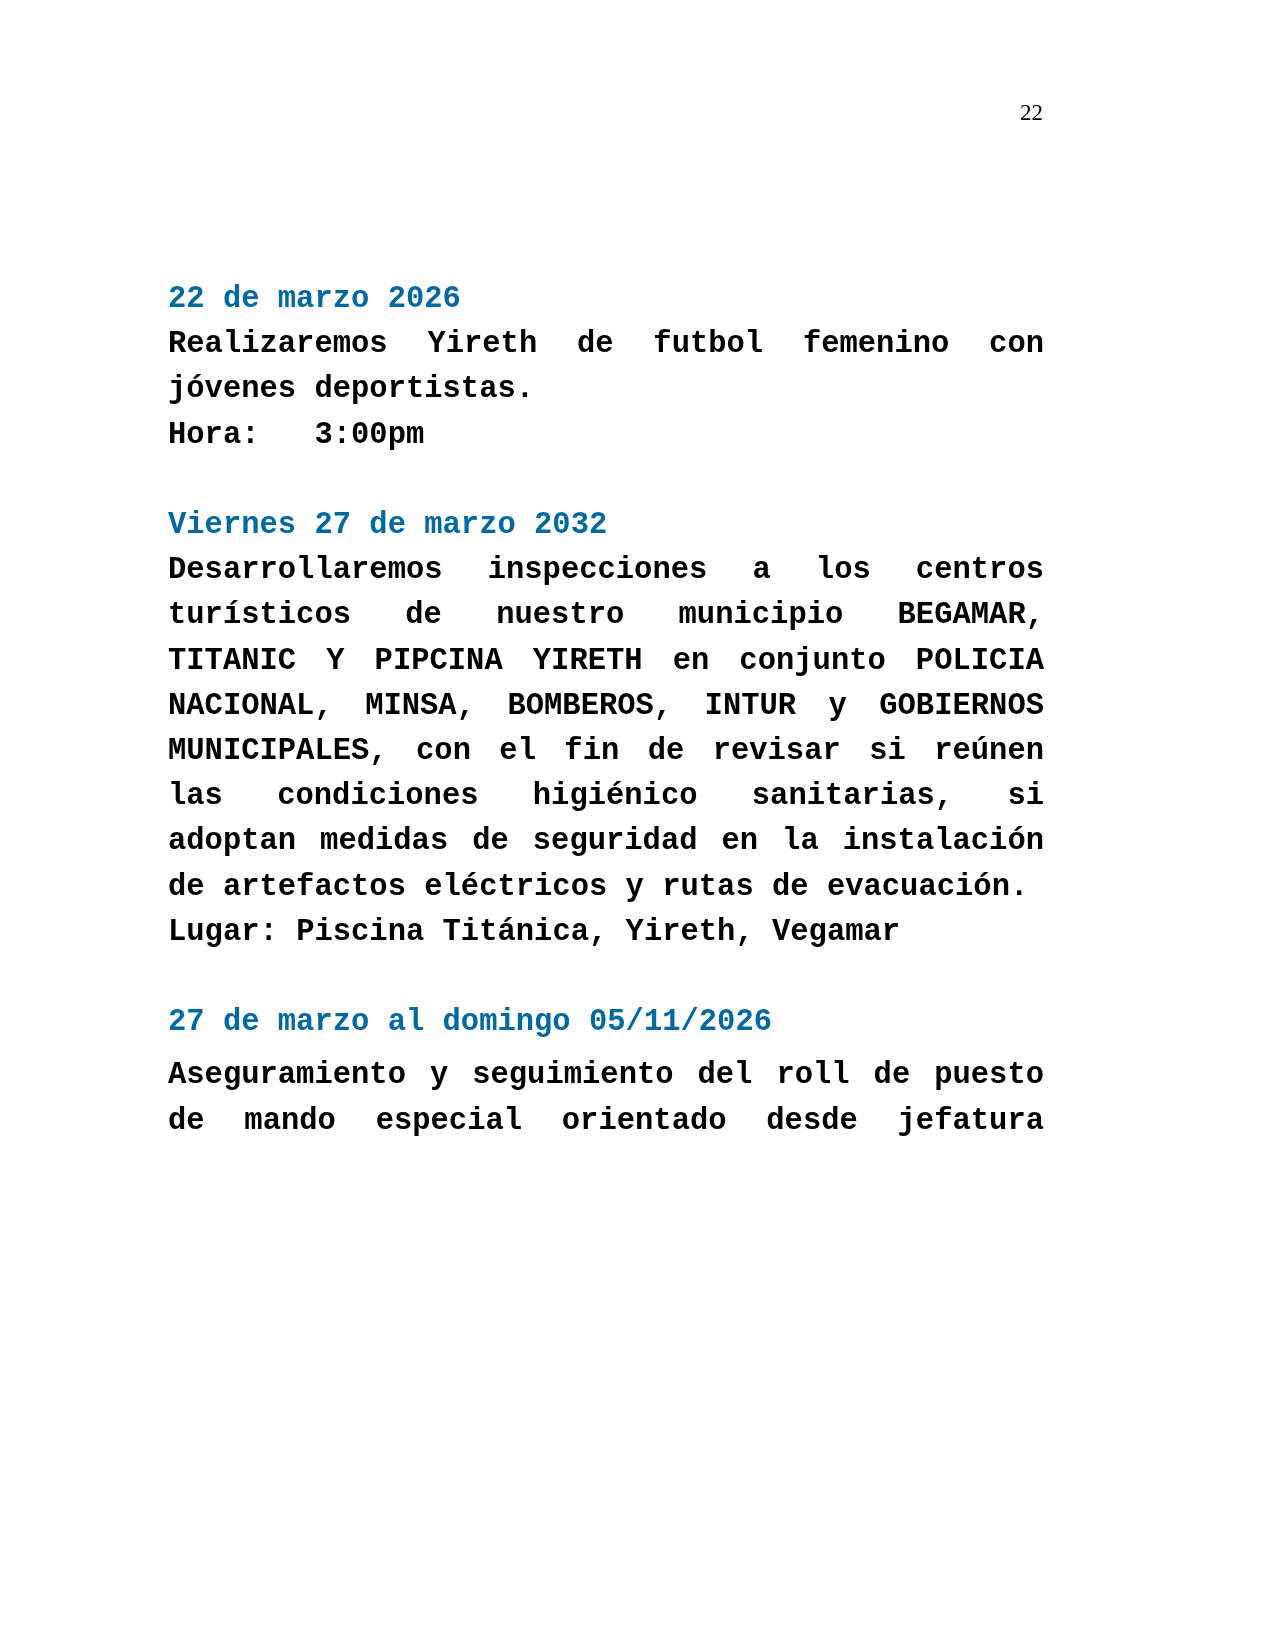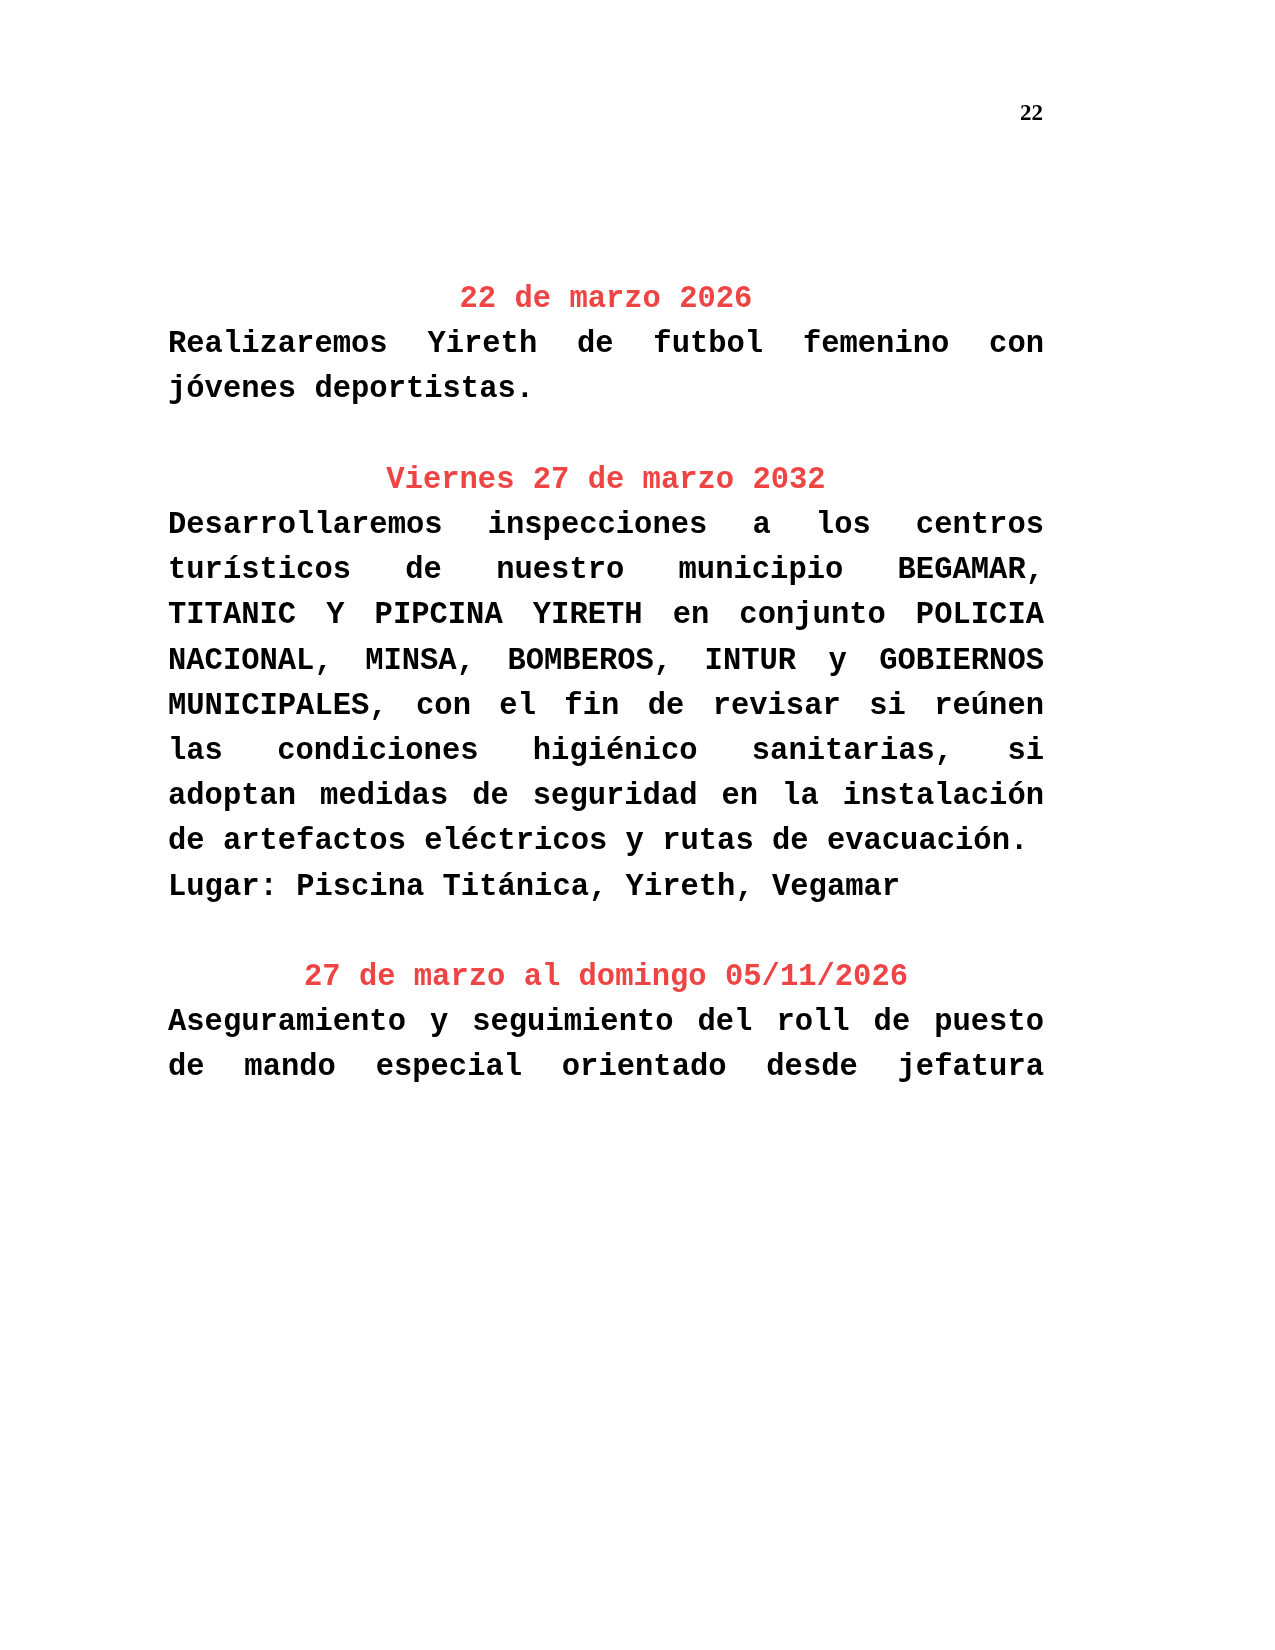--- a/index.html
+++ b/index.html
@@ -11,64 +11,65 @@
       width: 1275px;
       height: 1650px;
       position: relative;
       overflow: hidden;
     }
     .page-number {
       position: absolute;
       top: 100px;
       right: 232px;
       font-family: "Liberation Serif", serif;
-      font-weight: bold;
+      font-weight: normal;
       font-size: 23px;
       color: #000000;
     }
     .content {
       position: absolute;
       left: 168px;
       top: 277px;
       width: 876px;
       font-family: "Liberation Mono", monospace;
       font-weight: bold;
       font-size: 30.5px;
       line-height: 45.2px;
       color: #000000;
     }
     .section {
       margin-bottom: 45.2px;
     }
     .date-heading {
-      color: #ef4444;
-      text-align: center;
+      color: #0369a1;
     }
     .para {
       text-align: justify;
       text-align-last: left;
     }
     .line {
       white-space: pre;
     }
     .just {
       text-align: justify;
       text-align-last: justify;
+      margin-top: 8px;
     }
   </style>
 </head>
 <body>
 
 <div class="page-number">22</div>
 
 <div class="content">
 
   <div class="section">
     <div class="date-heading">22 de marzo 2026</div>
     <div class="para">Realizaremos Yireth de futbol femenino con jóvenes deportistas.</div>
+    <div class="line"><span>Hora:</span>   <span>3:00pm</span></div>
   </div>
 
   <div class="section">
     <div class="date-heading">Viernes 27 de marzo 2032</div>
     <div class="para">Desarrollaremos inspecciones a los centros turísticos de nuestro municipio BEGAMAR, TITANIC Y PIPCINA YIRETH en conjunto POLICIA NACIONAL, MINSA, BOMBEROS, INTUR y GOBIERNOS MUNICIPALES, con el fin de revisar si reúnen las condiciones higiénico sanitarias, si adoptan medidas de seguridad en la instalación de artefactos eléctricos y rutas de evacuación.</div>
     <div class="line"><span>Lugar:</span> <span>Piscina Titánica, Yireth, Vegamar</span></div>
   </div>
 
   <div class="section">
     <div class="date-heading">27 de marzo al domingo 05/11/2026</div>

